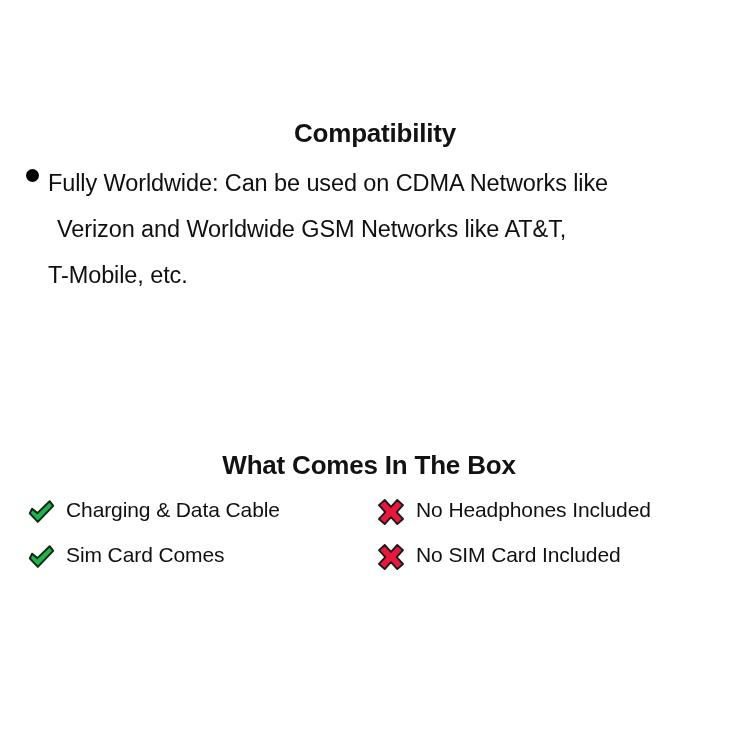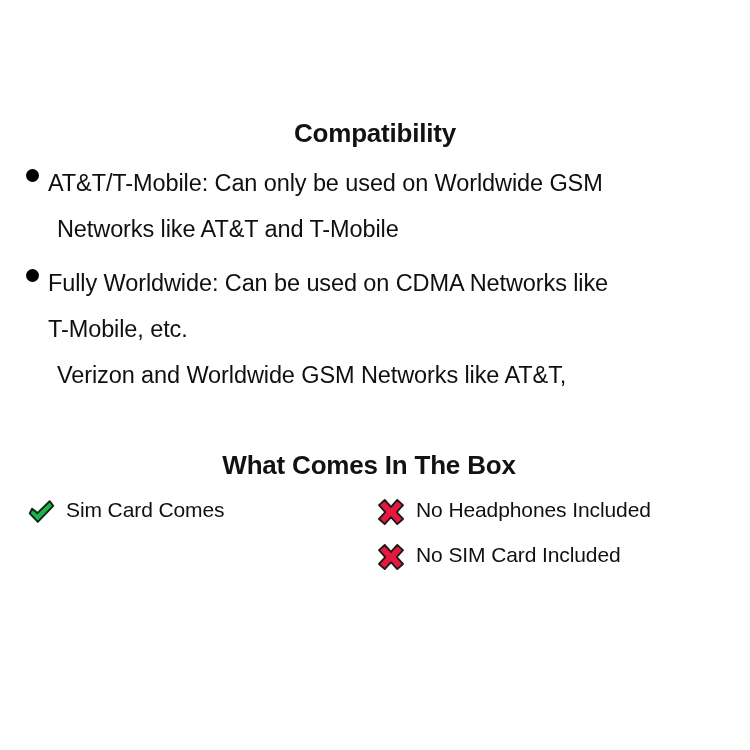--- a/index.html
+++ b/index.html
@@ -129,45 +129,49 @@
 </style>
 </head>
 <body>
 
 <div class="page">
 
   <h2 class="section-title" id="compat-title">Compatibility</h2>
 
   <div class="compat-list">
 
-    <div class="compat-item">
-      <span class="bullet-dot"></span>
-      <div class="compat-text">
-        <span>AT&amp;T/T-Mobile: Can only be used on Worldwide GSM</span>
-        <span class="cont">Networks like AT&amp;T and T-Mobile</span>
-      </div>
-    </div>
 
     <div class="compat-item">
       <span class="bullet-dot"></span>
       <div class="compat-text">
         <span>Fully Worldwide: Can be used on CDMA Networks like</span>
+        <span class="cont">Verizon and Worldwide GSM Networks like AT&amp;T,</span>
         <span class="cont flush">T-Mobile, etc.</span>
-        <span class="cont">Verizon and Worldwide GSM Networks like AT&amp;T,</span>
       </div>
     </div>
 
   </div>
 
   <h2 class="section-title" id="box-title">What Comes In The Box</h2>
 
   <div class="box-grid">
 
     <div class="box-col left">
 
+      <div class="box-row">
+        <span class="box-icon">
+          <svg viewBox="0 0 32 32" xmlns="http://www.w3.org/2000/svg">
+            <path d="M4 17.5 L6.5 12.5 L12.2 17.2 L25.2 4.5 L29 9.5 L12.6 26.5 Z" fill="#22b14c" stroke="#0d2a14" stroke-width="2.1" stroke-linejoin="round"></path>
+          </svg>
+        </span>
+        <div class="box-label">
+          <span>Charging &amp; Data Cable</span>
+          
+        </div>
+      </div>
 
       <div class="box-row">
         <span class="box-icon">
           <svg viewBox="0 0 32 32" xmlns="http://www.w3.org/2000/svg">
             <path d="M4 17.5 L6.5 12.5 L12.2 17.2 L25.2 4.5 L29 9.5 L12.6 26.5 Z" fill="#22b14c" stroke="#0d2a14" stroke-width="2.1" stroke-linejoin="round"></path>
           </svg>
         </span>
         <div class="box-label">
           <span>Sim Card Comes</span>
         </div>

